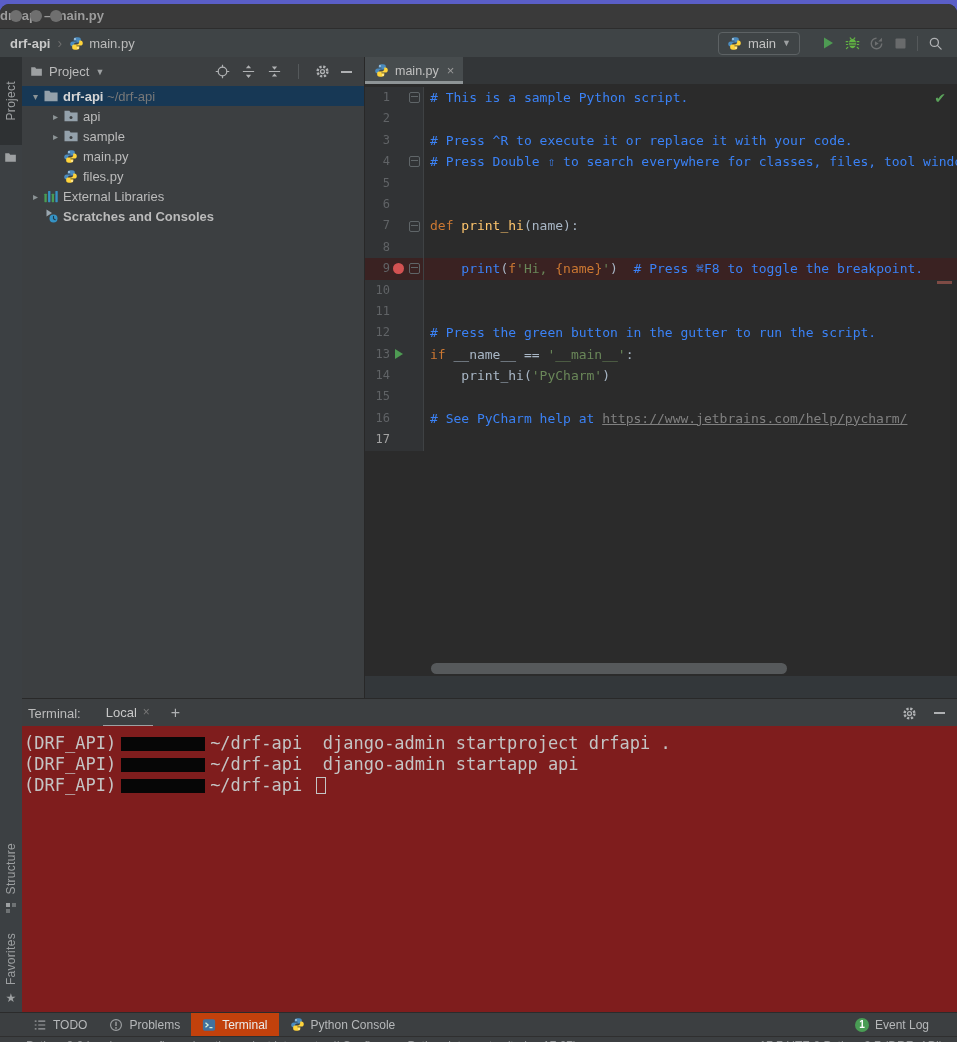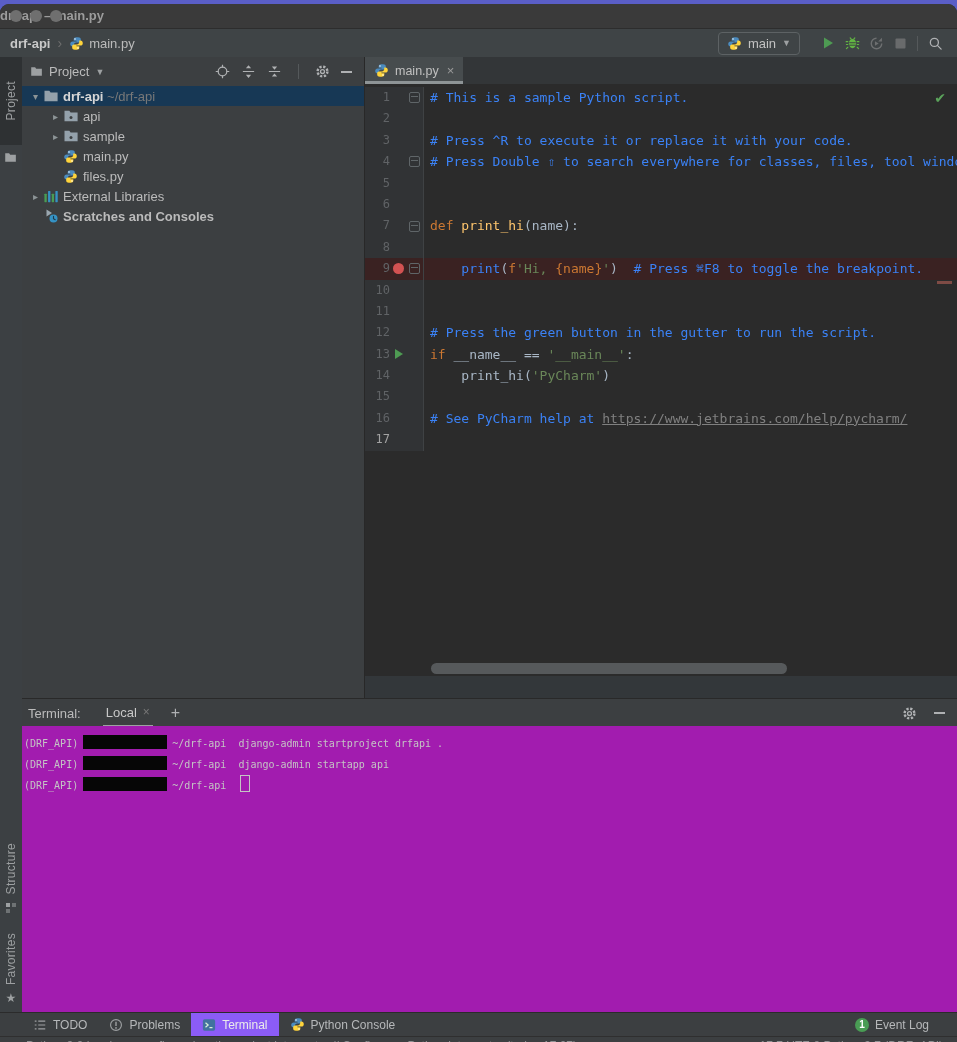--- a/index.html
+++ b/index.html
@@ -73,30 +73,30 @@
   
   .term-header{position:absolute;left:22px;right:0;top:694px;height:28px;background:#3c3f41;
                border-top:1px solid #292929;display:flex;align-items:center;font-size:13px;color:#bbb;padding-left:4px}
   .term-label{padding-left:2px}
   .term-tab{height:100%;display:flex;align-items:center;gap:6px;margin-left:22px;padding:0 3px;
             border-bottom:2px solid #9ea1a3;color:#c8c8c8;box-sizing:border-box}
   .term-tab .x{color:#787878;font-size:12px}
   .term-plus{margin-left:18px;color:#afb1b3;font-size:16px}
   .term-icons{margin-left:auto;display:flex;align-items:center;gap:17px;padding-right:12px}
   .minus{width:11px;height:2px;background:#afb1b3}
-  .term-body{position:absolute;left:22px;right:0;top:722px;height:286px;background:#a21caf;
-             padding:7px 0 0 2px;font-family:"DejaVu Sans Mono","DejaVu Sans",monospace;font-size:10px;
+  .term-body{position:absolute;left:22px;right:0;top:722px;height:286px;background:#7f1d1d;
+             padding:7px 0 0 2px;font-family:"DejaVu Sans Mono","DejaVu Sans",monospace;font-size:17px;
              line-height:21px;color:#c4c4c4;white-space:pre}
   .redact{display:inline-block;width:84px;height:14px;background:#060606;vertical-align:-2px;margin:0 5px}
   .cursor{display:inline-block;width:8px;height:15px;border:1px solid #c4c4c4;vertical-align:-3px;margin-left:14px}
   
   .bottombar{position:absolute;left:0;right:0;top:1008px;height:24px;background:#3c3f41;border-top:1px solid #2b2b2b;
              display:flex;align-items:stretch;font-size:12px;color:#b6b8ba;padding-left:22px;box-sizing:border-box}
   .bb-item{display:flex;align-items:center;gap:6px;padding:0 11px}
-  .bb-item.active{background:#8b5cf6;color:#ebebeb}
+  .bb-item.active{background:#c2410c;color:#ebebeb}
   .eventlog{margin-left:auto;display:flex;align-items:center;gap:6px;padding-right:28px}
   .badge{width:14px;height:14px;border-radius:50%;background:#499c54;color:#fff;font-size:10px;
          text-align:center;line-height:14px;font-weight:bold}
   
   .statusbar{position:absolute;left:0;right:0;top:1032px;height:6px;background:#3c3f41;border-top:1px solid #2f2f2f;
              overflow:hidden;color:#8f9193;font-size:12px;display:flex;justify-content:space-between;
              padding:2px 14px 0 26px;box-sizing:border-box;white-space:nowrap}
 </style>
 </head>
 <body>

